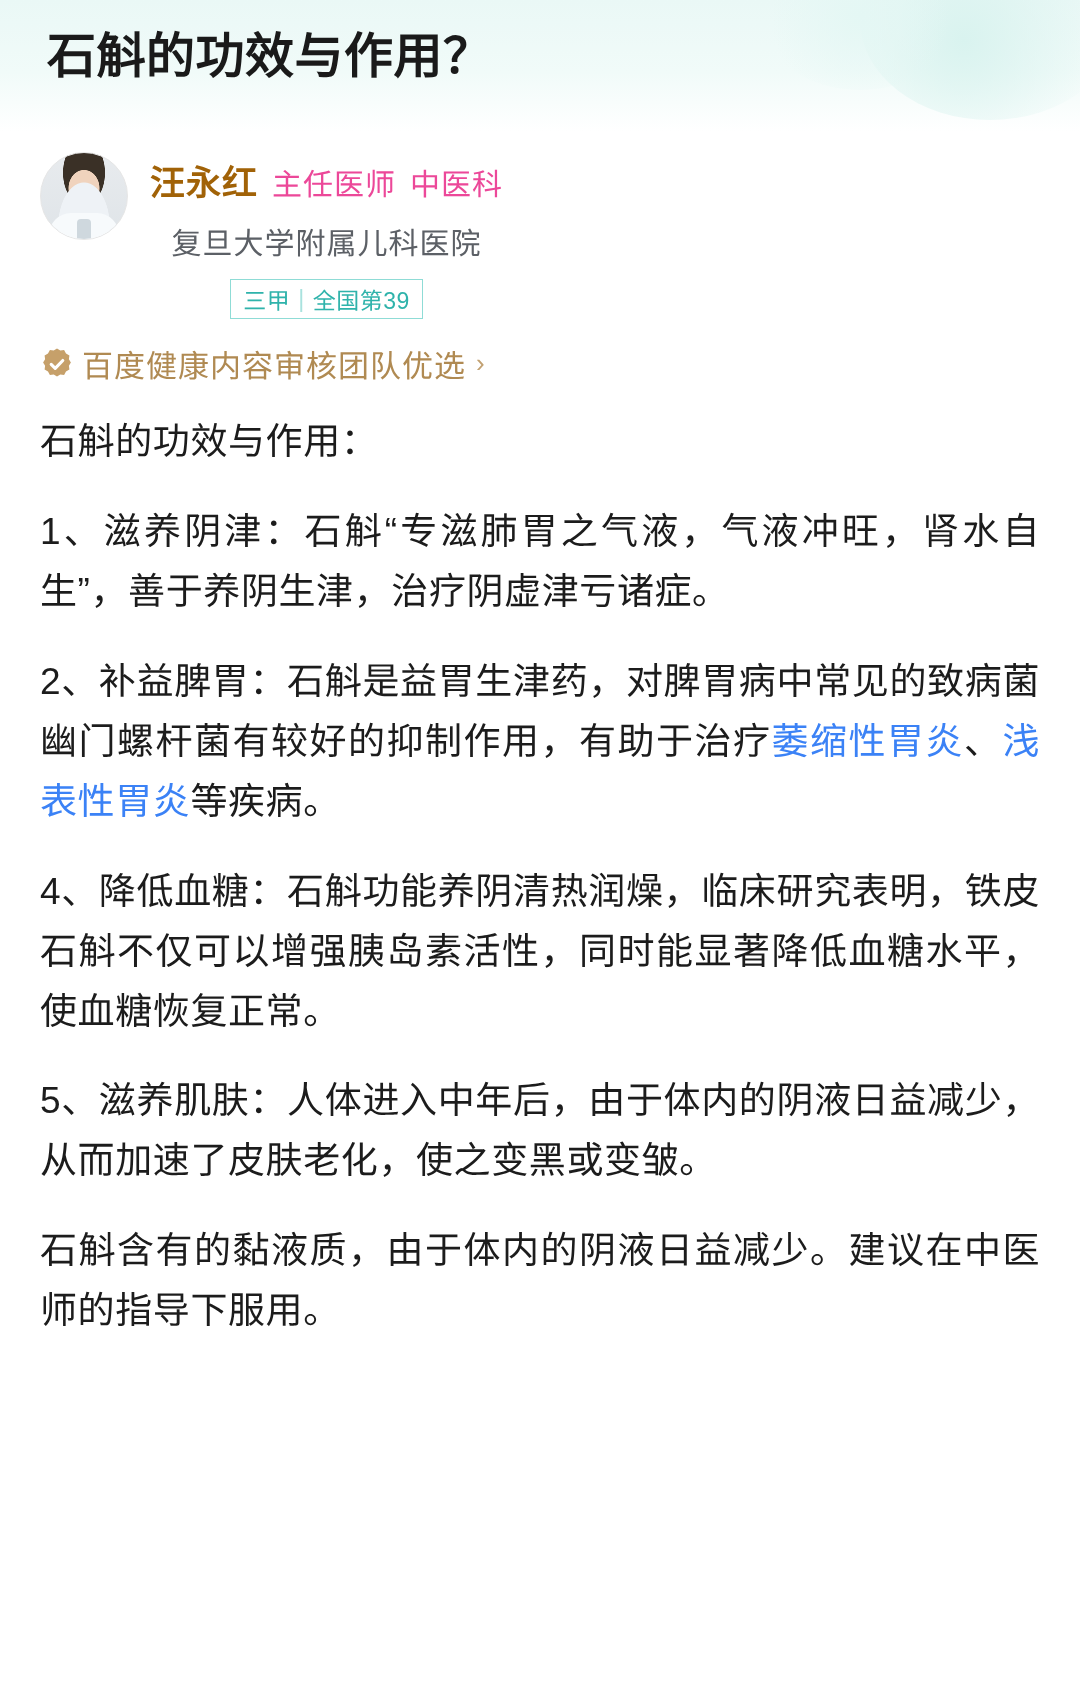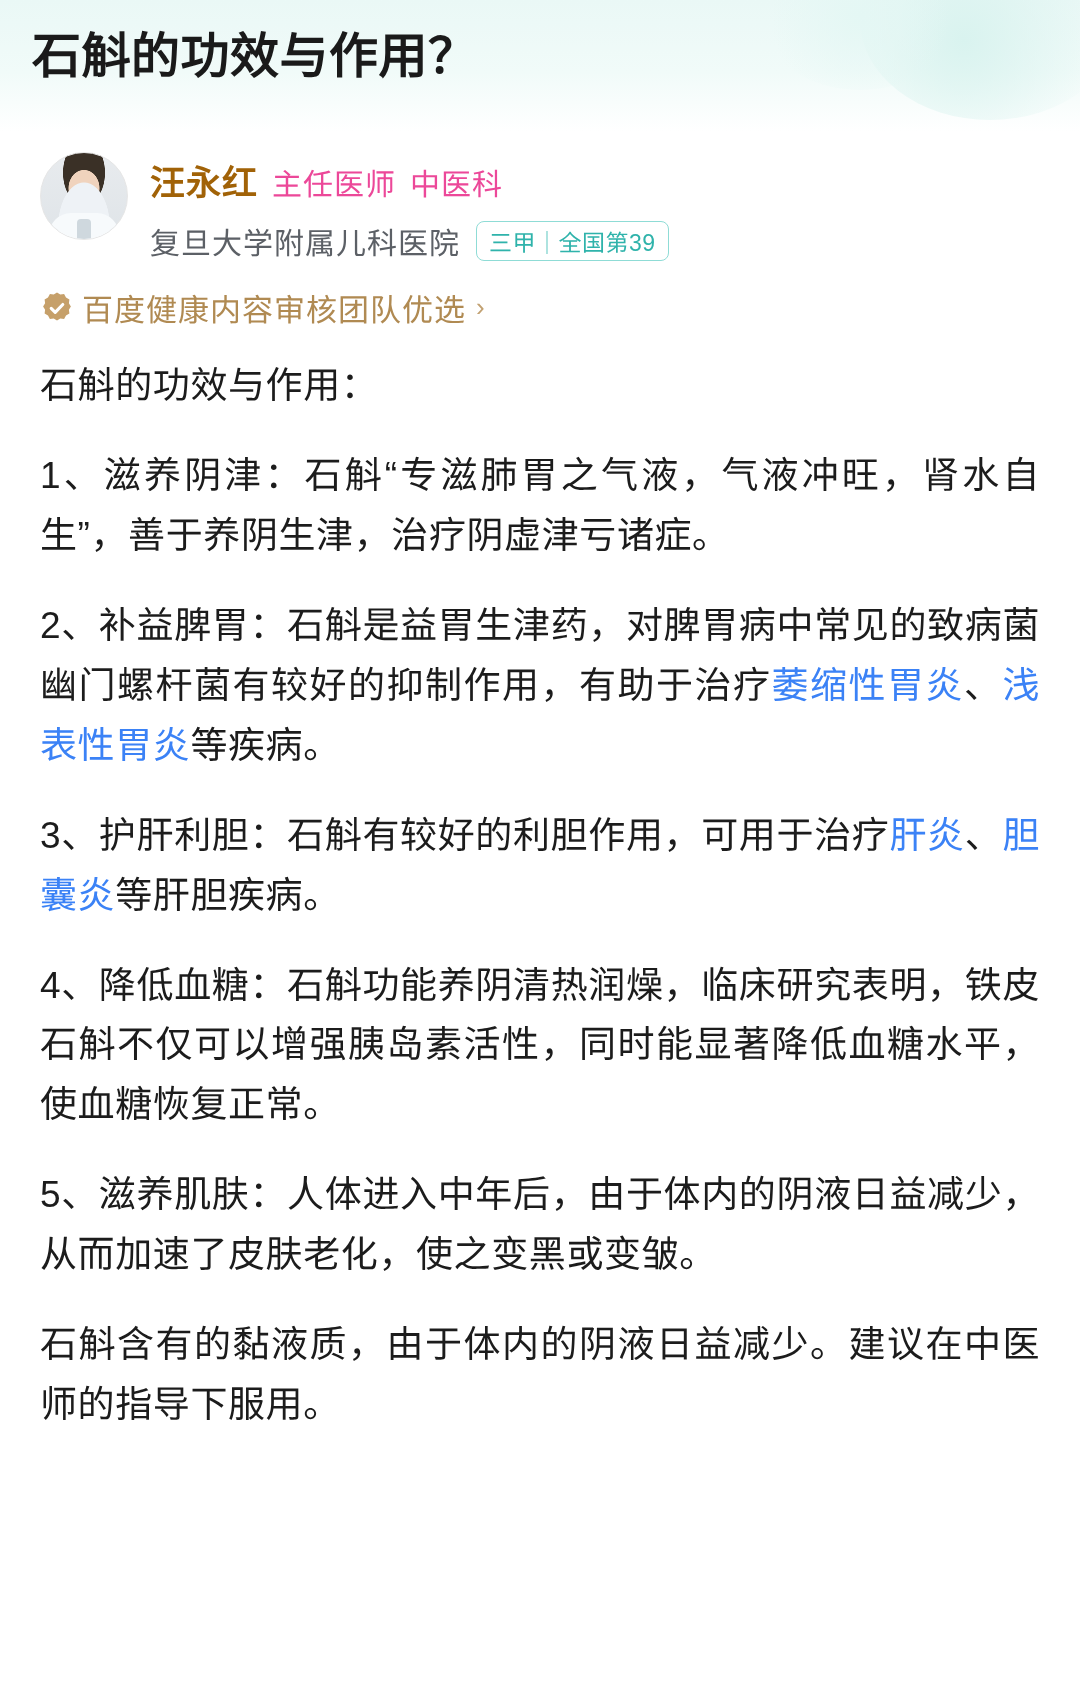--- a/index.html
+++ b/index.html
@@ -40,21 +40,21 @@
     position: absolute;
     width: 200px;
     height: 150px;
     right: 120px;
     top: -60px;
     border-radius: 50%;
     background: radial-gradient(circle at 50% 50%, #e4f7f4 0%, rgba(228,247,244,0) 72%);
   }
   .title {
     position: absolute;
-    left: 32px;
+    left: 47px;
     top: 28px;
     font-size: 49px;
     line-height: 1.15;
     font-weight: 700;
     color: #1a1a1a;
     letter-spacing: 0.5px;
     margin: 0;
   }
 
   
@@ -116,33 +116,34 @@
   .doc-role {
     font-size: 30px;
     color: #ec4899;
     letter-spacing: 1px;
   }
   .doc-line2 {
     display: flex;
     align-items: center;
     gap: 16px;
     margin-top: 14px;
+    flex-direction: column;
   }
   .doc-hospital {
     font-size: 30px;
     color: #5c6066;
     letter-spacing: 1px;
   }
   .hosp-tag {
     display: inline-flex;
     align-items: center;
     height: 38px;
     padding: 0 12px;
     border: 1px solid #8fdcd6;
-    border-radius: 8px;
+    border-radius: 0;
     color: #2fb3ab;
     font-size: 23px;
     letter-spacing: 0.5px;
     white-space: nowrap;
   }
   .hosp-tag .sep {
     color: #a9e2de;
     margin: 0 8px;
   }
 
@@ -230,20 +231,19 @@
     </span>
     <span class="verified-text">百度健康内容审核团队优选</span>
     <span class="verified-arrow">›</span>
   </div>
 
   <div class="article">
     <p>石斛的功效与作用：</p>
     <div id="paragraph-host">
         <p><span>1、滋养阴津：石斛“专滋肺胃之气液，气液冲旺，肾水自生”，善于养阴生津，治疗阴虚津亏诸症。</span></p>
         <p><span>2、补益脾胃：石斛是益胃生津药，对脾胃病中常见的致病菌幽门螺杆菌有较好的抑制作用，有助于治疗</span><span class="link">萎缩性胃炎</span><span>、</span><span class="link">浅表性胃炎</span><span>等疾病。</span></p>
-        <p><span>3、护肝利胆：石斛有较好的利胆作用，可用于治疗</span><span class="link">肝炎</span><span>、</span><span class="link">胆囊炎</span><span>等肝胆疾病。</span></p>
         <p><span>4、降低血糖：石斛功能养阴清热润燥，临床研究表明，铁皮石斛不仅可以增强胰岛素活性，同时能显著降低血糖水平，使血糖恢复正常。</span></p>
         <p><span>5、滋养肌肤：人体进入中年后，由于体内的阴液日益减少，从而加速了皮肤老化，使之变黑或变皱。</span></p>
         <p><span>石斛含有的黏液质，由于体内的阴液日益减少。建议在中医师的指导下服用。</span></p>
       </div>
   </div>
 
 </div>
 
 </body></html>

